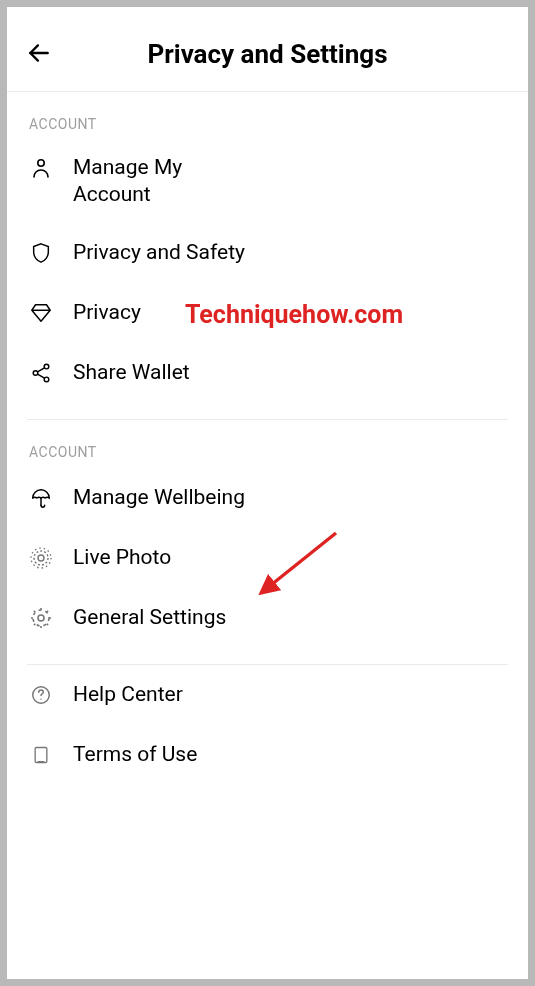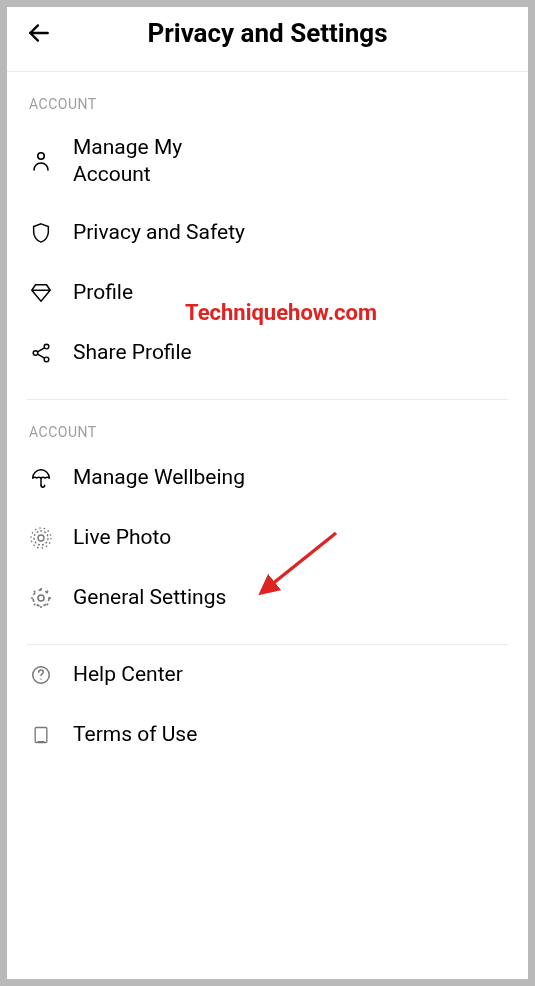--- a/index.html
+++ b/index.html
@@ -12,22 +12,22 @@
     }
     .screen {
       background: #fff;
       width: 100%;
       height: 100%;
       overflow: hidden;
       position: relative;
     }
     .header {
       display: flex;
-      align-items: center;
-      padding: 10px 16px 22px 16px;
+      align-items: flex-end;
+      padding: 30px 16px 22px 16px;
       border-bottom: 1px solid #eaeaea;
     }
     .back-btn {
       width: 32px;
       height: 32px;
       display: flex;
       align-items: center;
       justify-content: center;
       cursor: pointer;
     }
@@ -44,21 +44,21 @@
     }
     .section-header {
       font-size: 14px;
       font-weight: 400;
       color: #9e9e9e;
       letter-spacing: 0.5px;
       padding: 24px 0 8px 2px;
     }
     .item {
       display: flex;
-      align-items: center;
+      align-items: flex-start;
       padding: 16px 0;
       cursor: pointer;
     }
     .item.tall {
       padding: 14px 0;
     }
     .icon-wrap {
       width: 28px;
       height: 28px;
       display: flex;
@@ -78,21 +78,21 @@
     }
     .divider {
       height: 1px;
       background: #eaeaea;
       margin: 16px 0 0 0;
     }
     .watermark {
       position: absolute;
       top: 293px;
       left: 178px;
-      font-size: 22px;
+      font-size: 25px;
       font-weight: 700;
       color: #de2323;
       pointer-events: none;
     }
     .arrow-annotation {
       position: absolute;
       top: 518px;
       left: 244px;
       pointer-events: none;
     }
@@ -133,34 +133,34 @@
       <div class="item-label">Privacy and Safety</div>
     </div>
 
     <div class="item">
       <div class="icon-wrap">
         <svg width="22" height="22" viewBox="0 0 24 24" fill="none" stroke="#000" stroke-width="1.6" stroke-linejoin="round">
             <path d="M6 3h12l4 6-10 12L2 9l4-6z"></path>
             <path d="M2 9h20"></path>
           </svg>
       </div>
-      <div class="item-label">Profile</div>
+      <div class="item-label">Privacy</div>
     </div>
 
     <div class="item">
       <div class="icon-wrap">
         <svg width="22" height="22" viewBox="0 0 24 24" fill="none" stroke="#000" stroke-width="1.6">
             <circle cx="18" cy="5" r="2.5"></circle>
             <circle cx="6" cy="12" r="2.5"></circle>
             <circle cx="18" cy="19" r="2.5"></circle>
             <line x1="8.2" y1="10.7" x2="15.8" y2="6.3"></line>
             <line x1="8.2" y1="13.3" x2="15.8" y2="17.7"></line>
           </svg>
       </div>
-      <div class="item-label">Share Profile</div>
+      <div class="item-label">Share Wallet</div>
     </div>
 
     <div class="divider"></div>
   </div>
 
   <div class="section">
     <div class="section-header">ACCOUNT</div>
 
 
     <div class="item">

